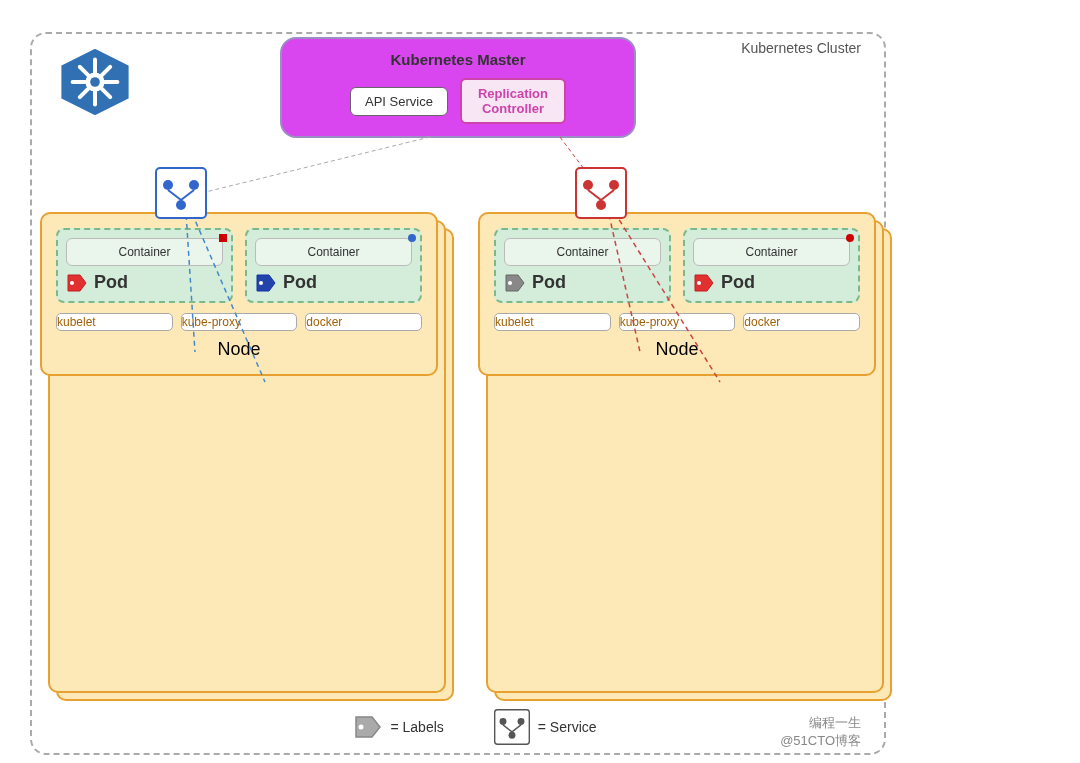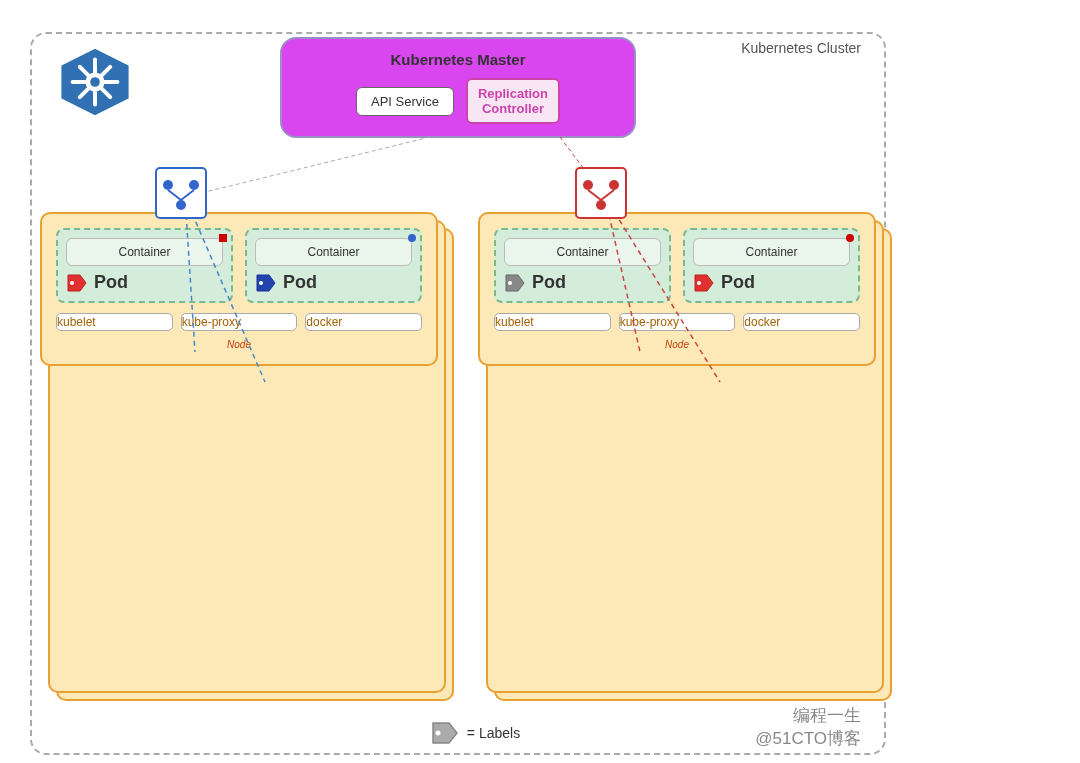--- a/index.html
+++ b/index.html
@@ -84,21 +84,21 @@
       border-radius: 6px;
       padding: 6px 14px;
       font-size: 13px;
       color: #333;
     }
 
     .replication-box {
       border: 2px solid #cc44aa;
       background: #f9e6f5;
       border-radius: 6px;
-      padding: 6px 10px;
+      padding: 6px 16px;
       font-size: 13px;
       color: #cc44aa;
       font-weight: bold;
       text-align: center;
     }
 
     
     .nodes-area {
       position: absolute;
       top: 200px;
@@ -196,24 +196,23 @@
       border: 1px solid #aaa;
       border-radius: 5px;
       padding: 1px 0;
       text-align: left;
       font-size: 12px;
       color: #a16207;
     }
 
     .node-label {
       text-align: center;
-      font-size: 10px;
-      color: #c2410c;
+      font-size: 18px;
+      color: #000000;
       margin-top: 8px;
-      font-style: italic;
     }
 
     
     .service-icon-blue {
       position: absolute;
       top: 155px;
       left: 155px;
       z-index: 10;
     }
 
@@ -243,21 +242,21 @@
       gap: 8px;
       font-size: 14px;
       color: #333;
     }
 
     
     .watermark {
       position: absolute;
       bottom: 25px;
       right: 55px;
-      font-size: 17px;
+      font-size: 13px;
       color: #888;
       text-align: right;
     }
 
     
     .connections-overlay {
       position: absolute;
       top: 0;
       left: 0;
       width: 1080px;
@@ -424,20 +423,31 @@
   </div>
 
   <div class="legend-area">
     <div class="legend-item">
       <svg width="28" height="24" viewBox="0 0 28 24">
         <path d="M2,2 L18,2 L26,12 L18,22 L2,22 Z" fill="#aaa" stroke="#888" stroke-width="1.5"></path>
         <circle cx="7" cy="12" r="2.5" fill="white"></circle>
       </svg>
       <span>= Labels</span>
     </div>
+    <div class="legend-item">
+      <svg width="36" height="36" viewBox="0 0 52 52">
+        <rect x="1" y="1" width="50" height="50" fill="white" stroke="#555" stroke-width="2" rx="4"></rect>
+        <circle cx="26" cy="38" r="5" fill="#555"></circle>
+        <circle cx="13" cy="18" r="5" fill="#555"></circle>
+        <circle cx="39" cy="18" r="5" fill="#555"></circle>
+        <line x1="26" y1="33" x2="13" y2="23" stroke="#555" stroke-width="2"></line>
+        <line x1="26" y1="33" x2="39" y2="23" stroke="#555" stroke-width="2"></line>
+      </svg>
+      <span>= Service</span>
+    </div>
   </div>
 
   <div class="watermark">
     <div>编程一生</div>
     <div>@51CTO博客</div>
   </div>
 
 </div>
 
 </body></html>

